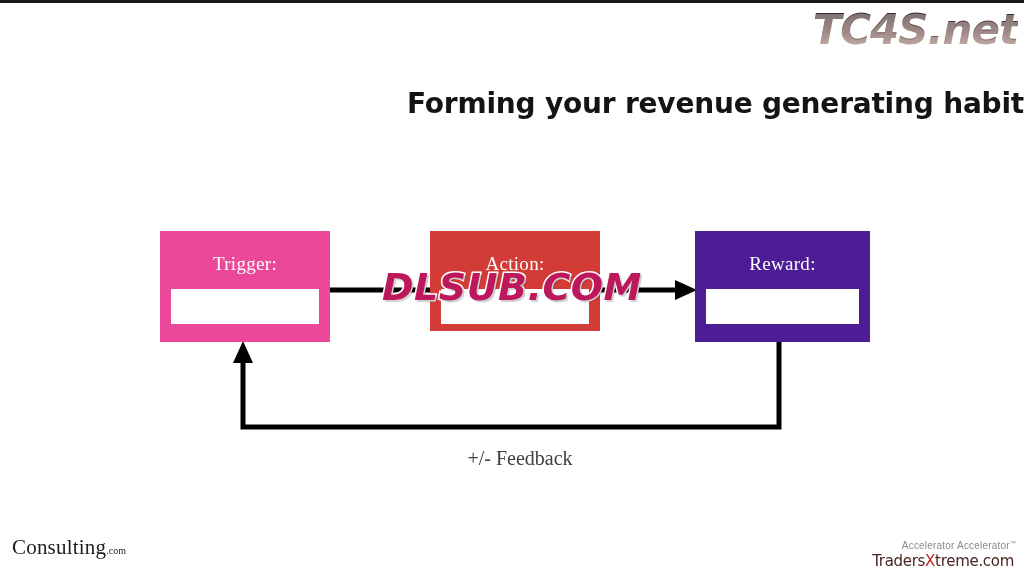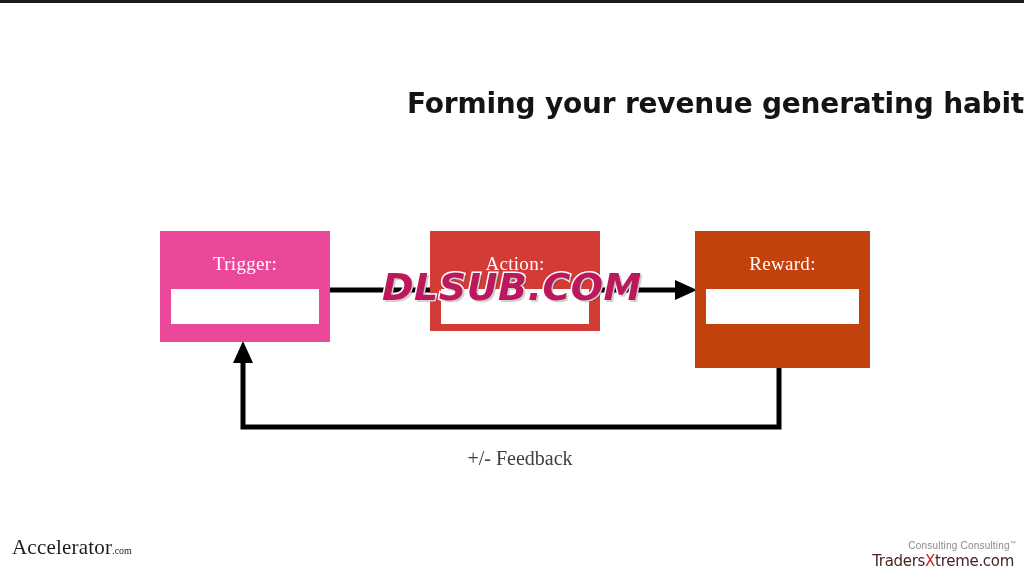--- a/index.html
+++ b/index.html
@@ -84,22 +84,22 @@
     left: 11px;
     top: 58px;
     width: 148px;
     height: 35px;
   }
 
   #node-reward {
     left: 695px;
     top: 228px;
     width: 175px;
-    height: 137px;
-    background: #c2410c;
+    height: 111px;
+    background: #4c1d95;
   }
   #node-reward .node-field {
     left: 11px;
     top: 58px;
     width: 153px;
     height: 35px;
   }
 
   
   #connectors {
@@ -242,22 +242,23 @@
     <div class="node-field"></div>
   </div>
 
   <div class="node" id="node-reward">
     <div class="node-label">Reward:</div>
     <div class="node-field"></div>
   </div>
 
   <div id="feedback-label">+/- Feedback</div>
 
-  <div id="brand-logo"><span>Accelerator</span><span class="tld">.com</span></div>
-
-  <div id="accelerator-note"><span>Consulting Consulting</span><span class="tm">™</span></div>
-
+  <div id="brand-logo"><span>Consulting</span><span class="tld">.com</span></div>
+
+  <div id="accelerator-note"><span>Accelerator Accelerator</span><span class="tm">™</span></div>
+
+  <div id="wm-topright">TC4S.net</div>
 
   <div id="wm-center">DLSUB.COM</div>
 
   <div id="wm-bottomright"><span>Traders</span><span class="x-accent">X</span><span>treme.com</span></div>
 
 </div>
 
 </body></html>

